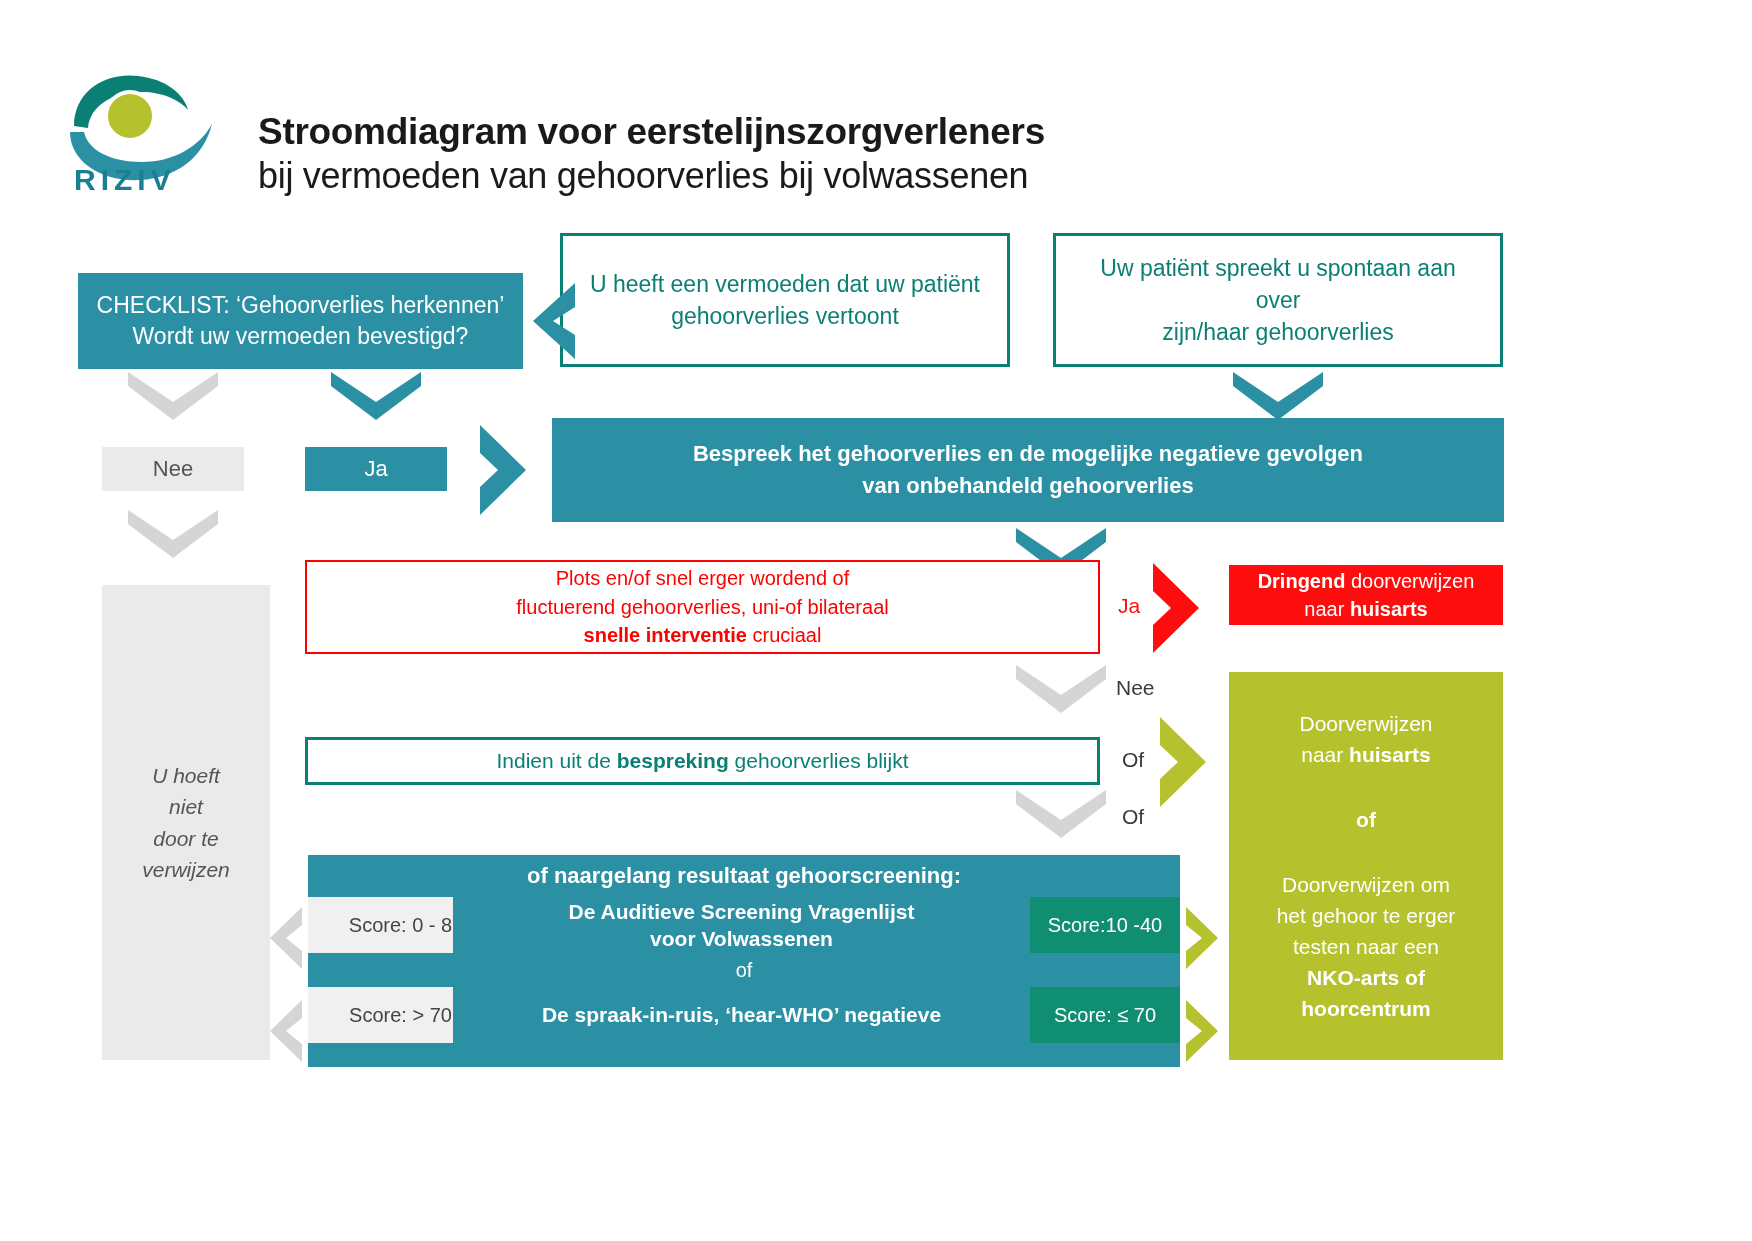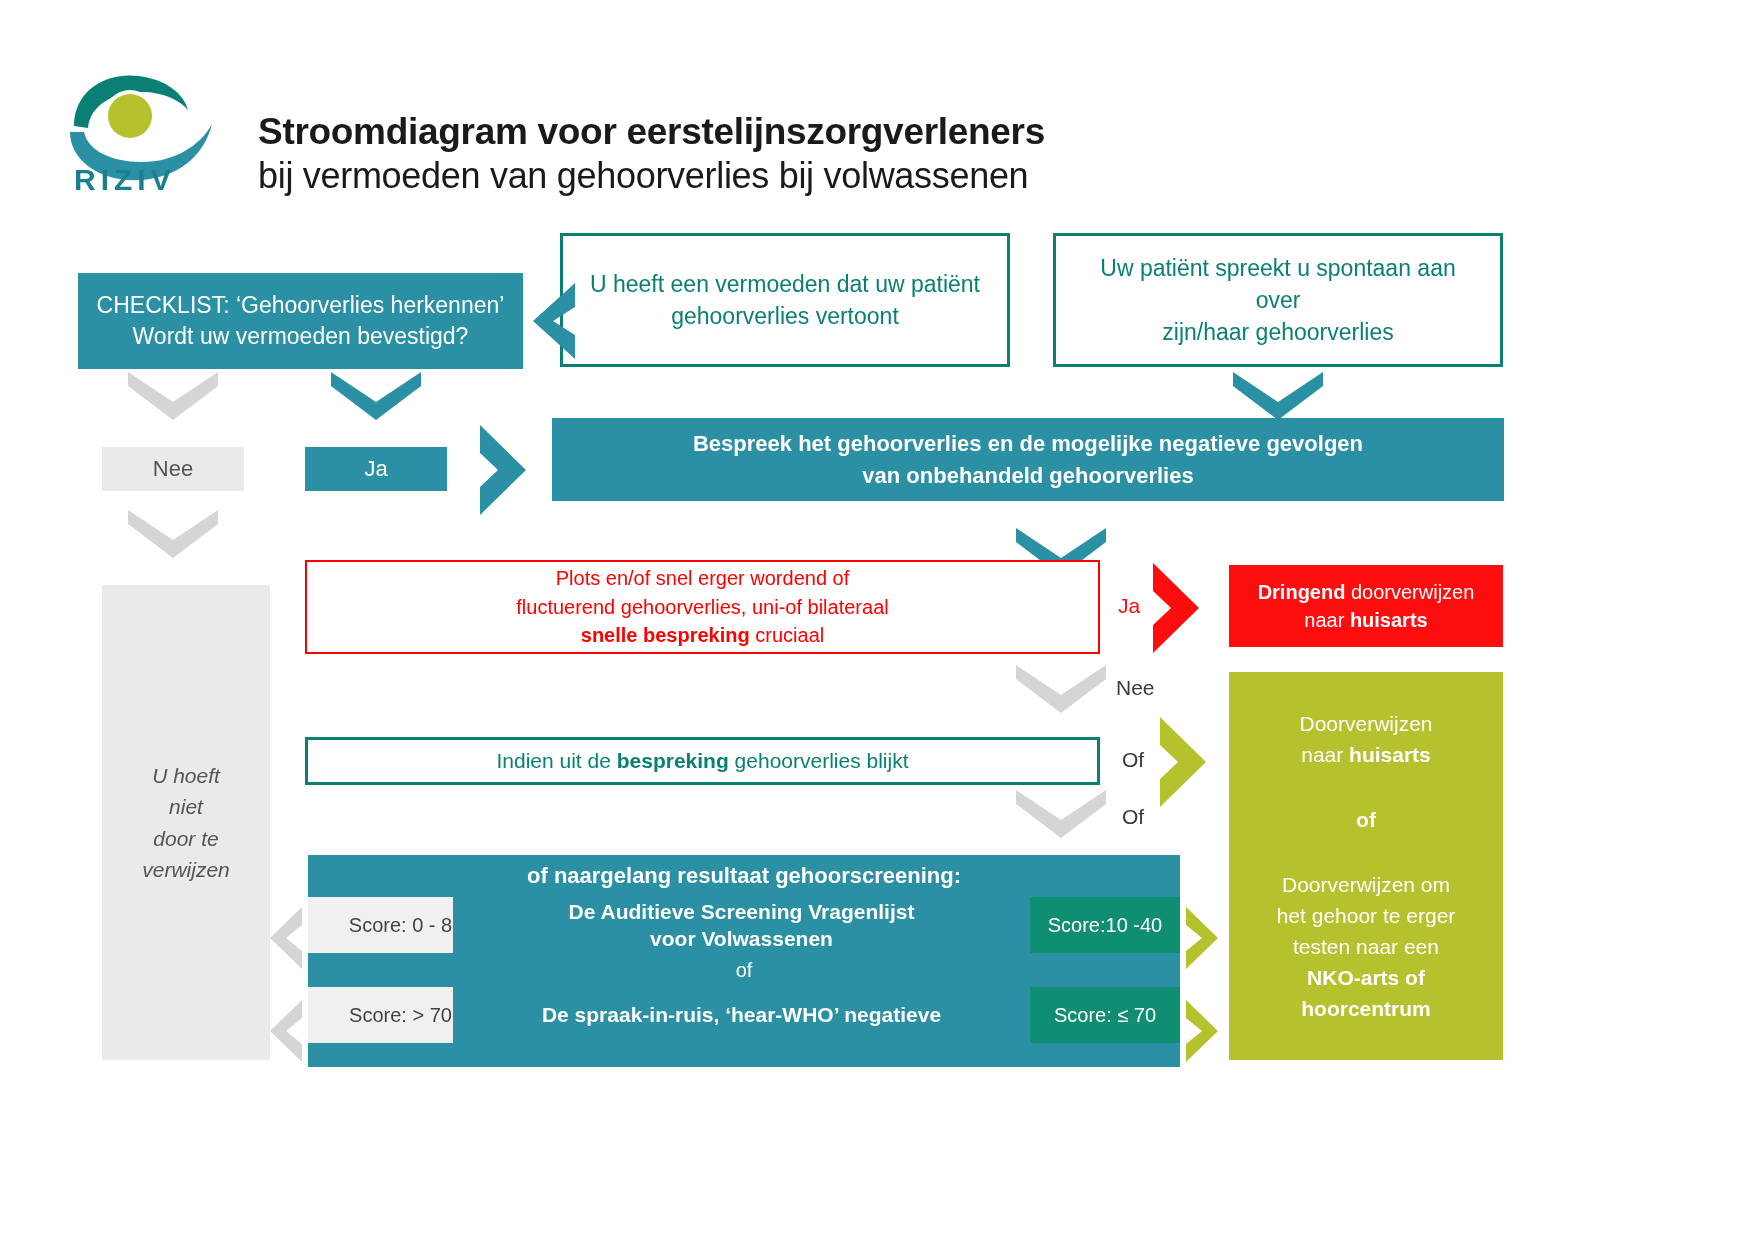--- a/index.html
+++ b/index.html
@@ -72,30 +72,30 @@
   }
   #nee-box {
     left: 102px; top: 447px; width: 142px; height: 44px;
     font-size: 22px;
   }
   #ja-box {
     left: 305px; top: 447px; width: 142px; height: 44px;
     font-size: 22px;
   }
   #bespreek {
-    left: 552px; top: 418px; width: 952px; height: 83px;
+    left: 552px; top: 418px; width: 952px; height: 104px;
     font-size: 22px; font-weight: bold; line-height: 1.45;
     padding: 0 40px;
   }
   #plots {
     left: 305px; top: 560px; width: 795px; height: 94px;
     font-size: 20px; line-height: 1.42; padding: 0 24px;
   }
   #dringend {
-    left: 1229px; top: 565px; width: 274px; height: 82px;
+    left: 1229px; top: 565px; width: 274px; height: 60px;
     font-size: 20px; line-height: 1.4; padding: 16px 10px;
   }
   #indien {
     left: 305px; top: 737px; width: 795px; height: 48px;
     font-size: 21px; padding: 0 16px;
   }
   #doorverwijzen-green {
     left: 1229px; top: 672px; width: 274px; height: 388px;
     font-size: 21px; line-height: 1.48;
     flex-direction: column; padding: 0 18px;
@@ -242,21 +242,21 @@
       <span>niet</span><br>
       <span>door te</span><br>
       <span>verwijzen</span>
     </div>
   </div>
 
   <div id="plots" class="abs box box-red-outline">
     <div>
       <span>Plots en/of snel erger wordend of</span><br>
       <span>fluctuerend gehoorverlies, uni-of bilateraal</span><br>
-      <b>snelle bespreking</b><span> cruciaal</span>
+      <b>snelle interventie</b><span> cruciaal</span>
     </div>
   </div>
 
   <span class="lbl lbl-red" style="left:1118px; top:594px;">Ja</span>
   <div class="arrow-right" style="left:1153px; top:563px;">
     <svg width="62" height="90" viewBox="0 0 62 90">
         <polygon points="0,0 46,45 0,90 0,62 18,45 0,28" fill="#fd0d0d"></polygon>
       </svg>
   </div>
 

